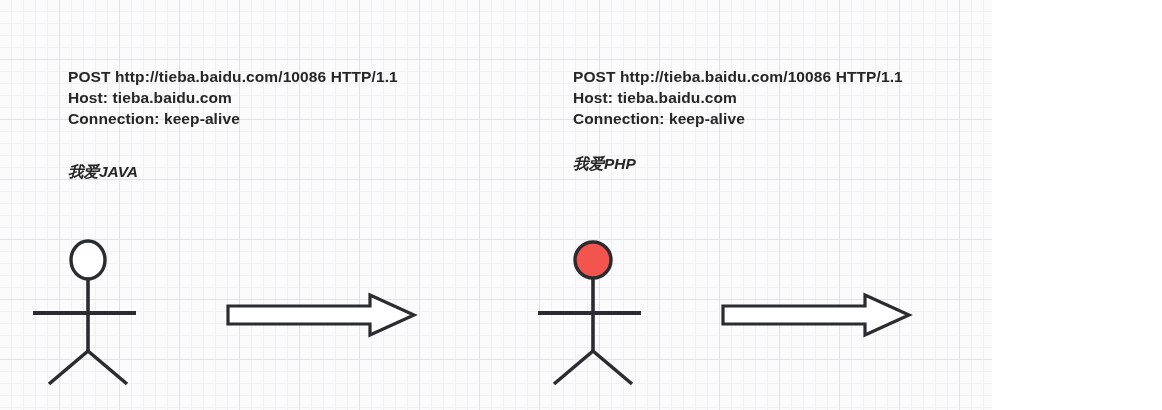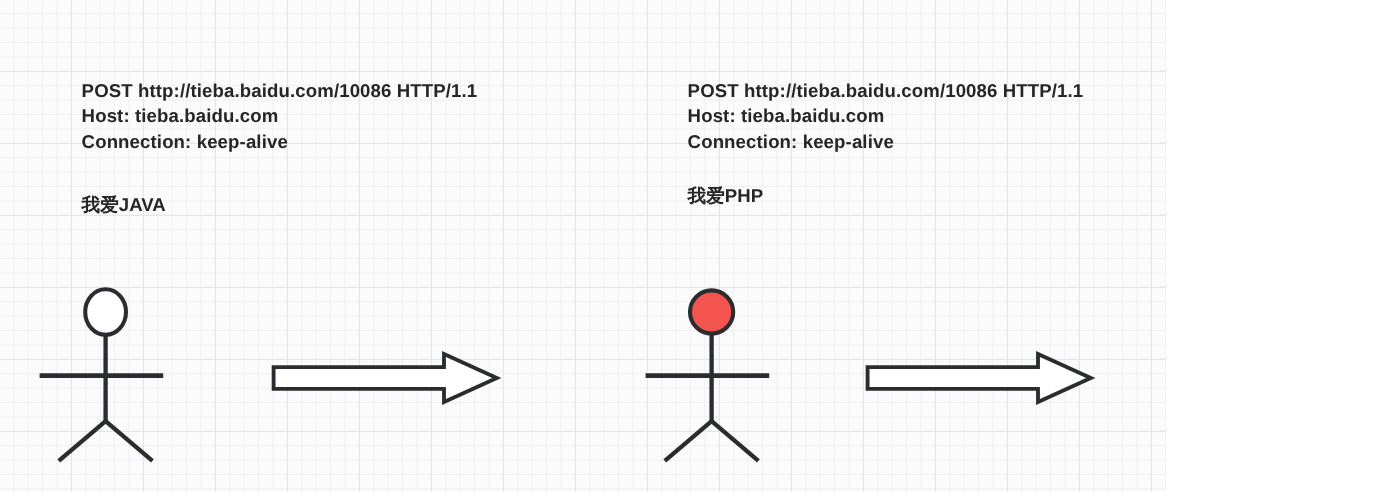--- a/index.html
+++ b/index.html
@@ -18,40 +18,42 @@
       linear-gradient(to bottom, #e2e3e6 1px, transparent 1px),
       linear-gradient(to right, #f0f0f2 1px, transparent 1px),
       linear-gradient(to bottom, #f0f0f2 1px, transparent 1px);
     background-size:
       60px 60px,
       60px 60px,
       12px 12px,
       12px 12px;
     background-position: -1px -1px, -1px -1px, -1px -1px, -1px -1px;
     font-family: "Liberation Sans", "DejaVu Sans", sans-serif;
+    padding-left: 20px;
   }
 
   .req-block {
     position: absolute;
     color: #262626;
     font-weight: bold;
     font-size: 15.5px;
     line-height: 21px;
     letter-spacing: 0.1px;
     white-space: nowrap;
   }
   .req-block .req-line { display: block; }
 
   .msg-text {
     position: absolute;
     color: #262626;
     font-weight: bold;
     font-size: 15.5px;
     line-height: 21px;
     white-space: nowrap;
+    font-style: italic;
   }
 
   .figure {
     position: absolute;
   }
 
   .arrow {
     position: absolute;
   }
 

